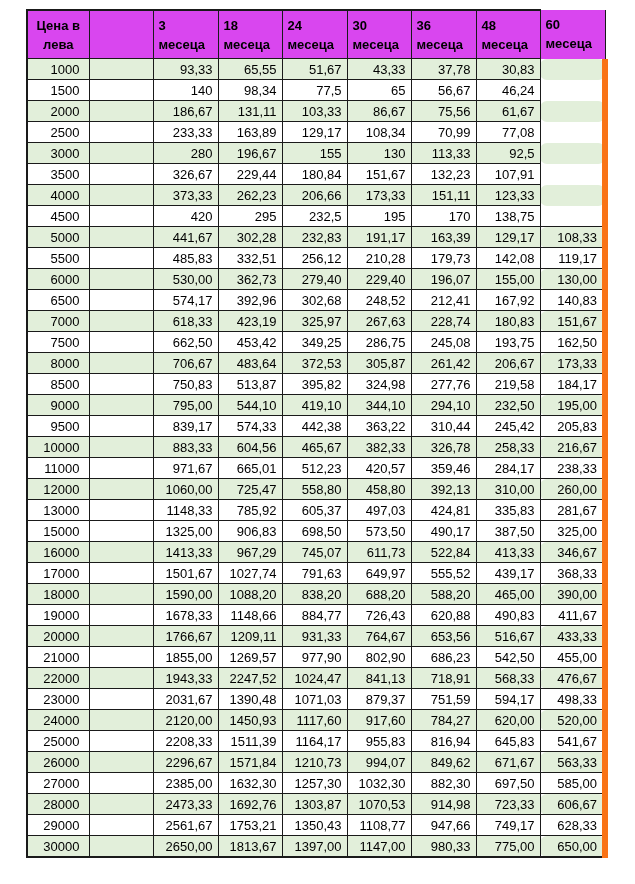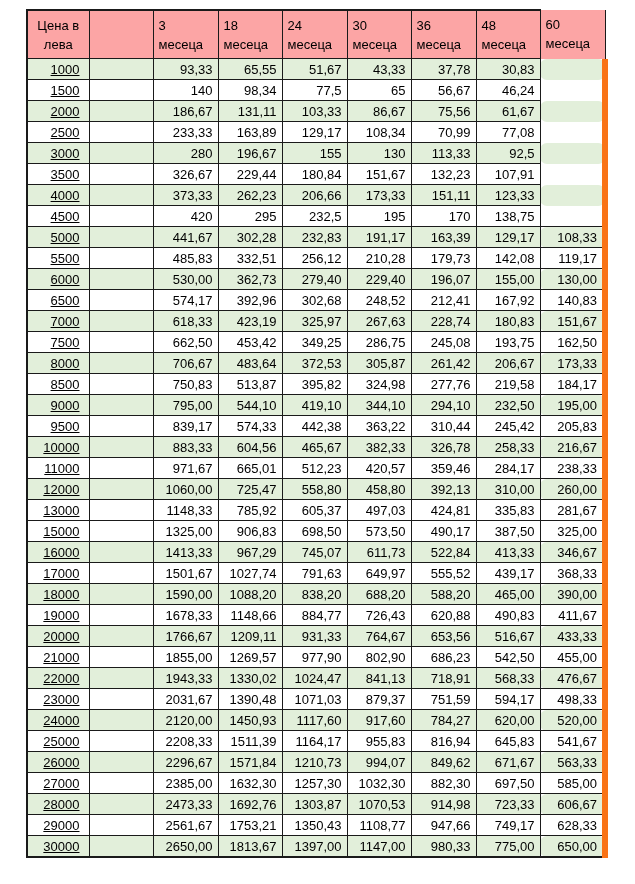--- a/index.html
+++ b/index.html
@@ -16,35 +16,35 @@
   }
   th, td {
     padding: 0;
     color: #000;
     overflow: hidden;
     white-space: nowrap;
   }
   thead th {
     height: 47px;
     font-size: 13px;
-    font-weight: normal;
+    font-weight: bold;
     vertical-align: middle;
     border: 1px solid #1a1a1a;
     border-top: 2px solid #1a1a1a;
-    background: #fca5a5;
+    background: #d946ef;
   }
   thead th div { line-height: 19px; }
   th.center { text-align: center; }
   th.left  { text-align: left; padding-left: 5px; }
   tbody td {
     height: 20px;
     font-size: 13px;
     border: 1px solid #1a1a1a;
   }
-  td.price { text-align: right; padding-right: 9px; text-decoration: underline; }
+  td.price { text-align: right; padding-right: 9px; }
   td.num   { text-align: right; padding-right: 5px; }
   tr.green td { background: #e2efda; }
   .b-left  { border-left: 2px solid #1a1a1a !important; }
   tr.last td { border-bottom: 2px solid #1a1a1a !important; }
   th.hdr-60 {
     border-top: none !important;
     border-bottom: none !important;
     border-right: 1px solid #1a1a1a;
   }
   td.col-last { border-right: 6px solid #f97316; border-radius: 7px; }
@@ -423,21 +423,21 @@
           <td class="num">977,90</td>
           <td class="num">802,90</td>
           <td class="num">686,23</td>
           <td class="num">542,50</td>
           <td class="num col-last">455,00</td>
         </tr>
         <tr class="green">
           <td class="price b-left">22000</td>
           <td class="num"></td>
           <td class="num">1943,33</td>
-          <td class="num">1330,02</td>
+          <td class="num">2247,52</td>
           <td class="num">1024,47</td>
           <td class="num">841,13</td>
           <td class="num">718,91</td>
           <td class="num">568,33</td>
           <td class="num col-last">476,67</td>
         </tr>
         <tr>
           <td class="price b-left">23000</td>
           <td class="num"></td>
           <td class="num">2031,67</td>

